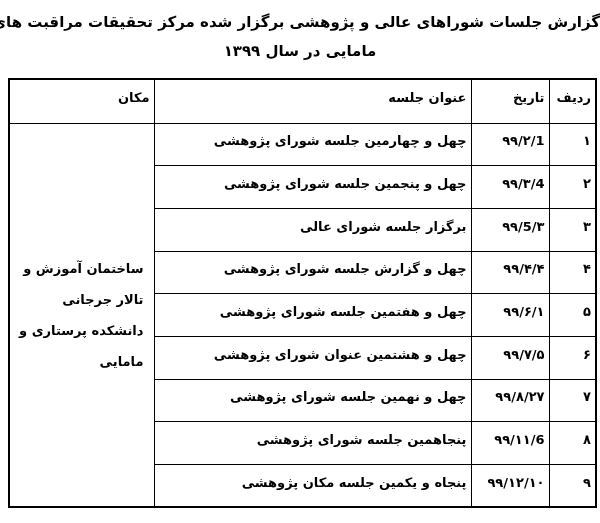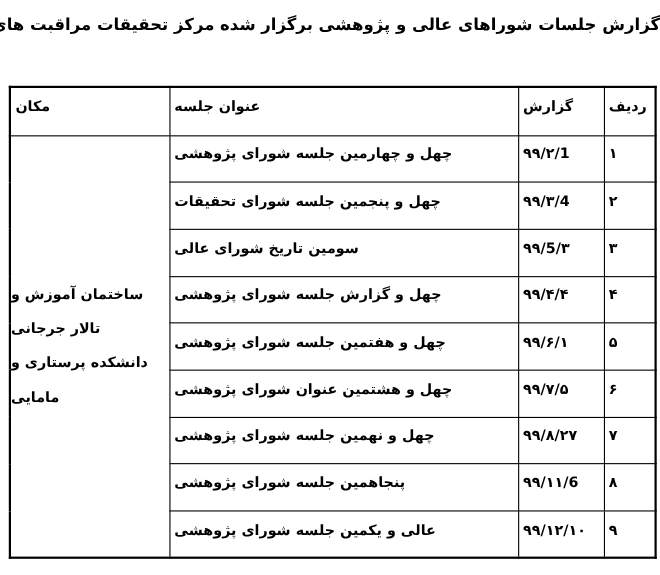--- a/index.html
+++ b/index.html
@@ -33,70 +33,71 @@
     border-collapse: collapse;
     table-layout: fixed;
     border: 2px solid #000;
     background: #fff;
   }
   .sessions-table th,
   .sessions-table td {
     border: 1.5px solid #000;
     font-weight: bold;
     font-size: 13px;
-    text-align: left;
+    text-align: right;
     vertical-align: middle;
     padding: 0 4px 7px 4px;
     overflow: hidden;
   }
   .sessions-table thead tr { height: 44px; }
   .sessions-table tbody tr { height: 42.7px; }
   td.c-loc {
     line-height: 31px;
     padding: 0 10px 0 0;
   }
 </style>
 </head>
 <body>
 
 <div class="title-block">
   <div class="title-line">گزارش جلسات شوراهای عالی و پژوهشی برگزار شده مرکز تحقیقات مراقبت های پرستاری و</div>
+  <div class="title-line">مامایی در سال ۱۳۹۹</div>
 </div>
 
 <table class="sessions-table" dir="rtl">
   <colgroup>
     <col style="width:47px">
     <col style="width:78px">
     <col style="width:317px">
     <col style="width:145px">
   </colgroup>
   <thead>
     <tr>
       <th>ردیف</th>
-      <th>گزارش</th>
+      <th>تاریخ</th>
       <th>عنوان جلسه</th>
       <th>مکان</th>
     </tr>
   </thead>
   <tbody id="rows-body">
       <tr>
         <td class="c-no">۱</td>
         <td class="c-date">۹۹/۲/1</td>
         <td class="c-title">چهل و چهارمین جلسه شورای پژوهشی</td>
         <td class="c-loc" rowspan="9">ساختمان آموزش و تالار جرجانی دانشکده پرستاری و مامایی</td>
       </tr>
       <tr>
         <td class="c-no">۲</td>
         <td class="c-date">۹۹/۳/4</td>
-        <td class="c-title">چهل و پنجمین جلسه شورای تحقیقات</td>
+        <td class="c-title">چهل و پنجمین جلسه شورای پژوهشی</td>
       </tr>
       <tr>
         <td class="c-no">۳</td>
         <td class="c-date">۹۹/5/۳</td>
-        <td class="c-title">سومین تاریخ شورای عالی</td>
+        <td class="c-title">برگزار جلسه شورای عالی</td>
       </tr>
       <tr>
         <td class="c-no">۴</td>
         <td class="c-date">۹۹/۴/۴</td>
         <td class="c-title">چهل و گزارش جلسه شورای پژوهشی</td>
       </tr>
       <tr>
         <td class="c-no">۵</td>
         <td class="c-date">۹۹/۶/۱</td>
         <td class="c-title">چهل و هفتمین جلسه شورای پژوهشی</td>
@@ -112,16 +113,16 @@
         <td class="c-title">چهل و نهمین جلسه شورای پژوهشی</td>
       </tr>
       <tr>
         <td class="c-no">۸</td>
         <td class="c-date">۹۹/۱۱/6</td>
         <td class="c-title">پنجاهمین جلسه شورای پژوهشی</td>
       </tr>
       <tr>
         <td class="c-no">۹</td>
         <td class="c-date">۹۹/۱۲/۱۰</td>
-        <td class="c-title">عالی و یکمین جلسه شورای پژوهشی</td>
+        <td class="c-title">پنجاه و یکمین جلسه مکان پژوهشی</td>
       </tr>
     </tbody>
 </table>
 
 </body></html>

